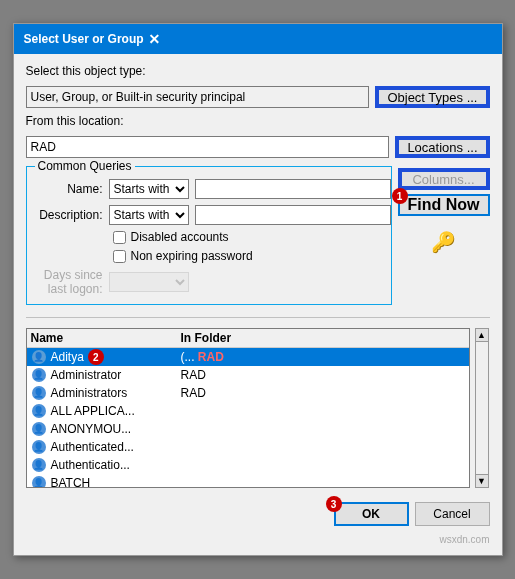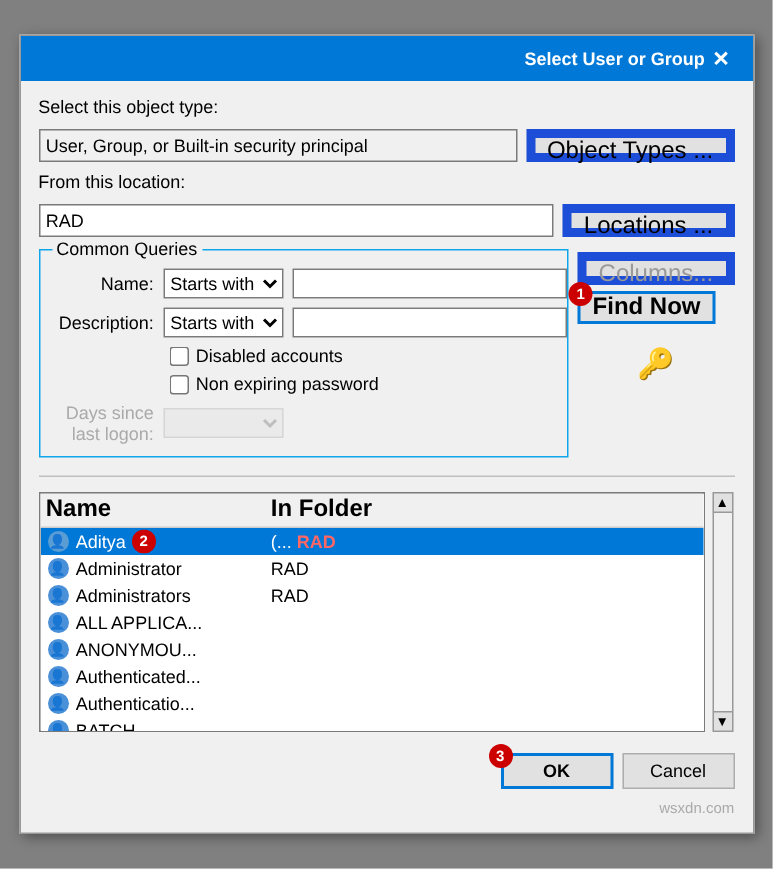--- a/index.html
+++ b/index.html
@@ -20,21 +20,21 @@
       box-shadow: 2px 2px 8px rgba(0,0,0,0.4);
       width: 490px;
       display: flex;
       flex-direction: column;
     }
     .title-bar {
       background: #0078d7;
       color: white;
       padding: 6px 10px;
       display: flex;
-      justify-content: flex-end;
+      justify-content: flex-start;
       align-items: center;
       font-size: 12px;
       font-weight: 600;
     }
     .title-bar-close {
       cursor: pointer;
       font-size: 14px;
       font-weight: bold;
       color: white;
       background: none;
@@ -63,22 +63,22 @@
       height: 22px;
       border: 1px solid #7a7a7a;
       background: white;
       padding: 2px 4px;
       font-size: 12px;
     }
     .btn {
       height: 22px;
       min-width: 80px;
       background: #e1e1e1;
-      border: 6px solid #1d4ed8;
-      font-size: 16px;
+      border: 4px solid #1d4ed8;
+      font-size: 13px;
       cursor: pointer;
       padding: 0 8px;
       white-space: nowrap;
     }
     .btn-disabled {
       color: #aaa;
       cursor: default;
     }
     .group-box {
       border: 1px solid #0ea5e9;
@@ -183,21 +183,21 @@
       height: 160px;
       overflow-y: auto;
       display: flex;
       flex-direction: column;
     }
     .results-header {
       display: flex;
       background: #f0f0f0;
       border-bottom: 1px solid #ccc;
       padding: 2px 4px;
-      font-size: 16px;
+      font-size: 12px;
       font-weight: 600;
       position: sticky;
       top: 0;
     }
     .col-name { width: 150px; flex-shrink: 0; }
     .col-folder { flex: 1; }
     .result-row {
       display: flex;
       align-items: center;
       padding: 1px 4px;

